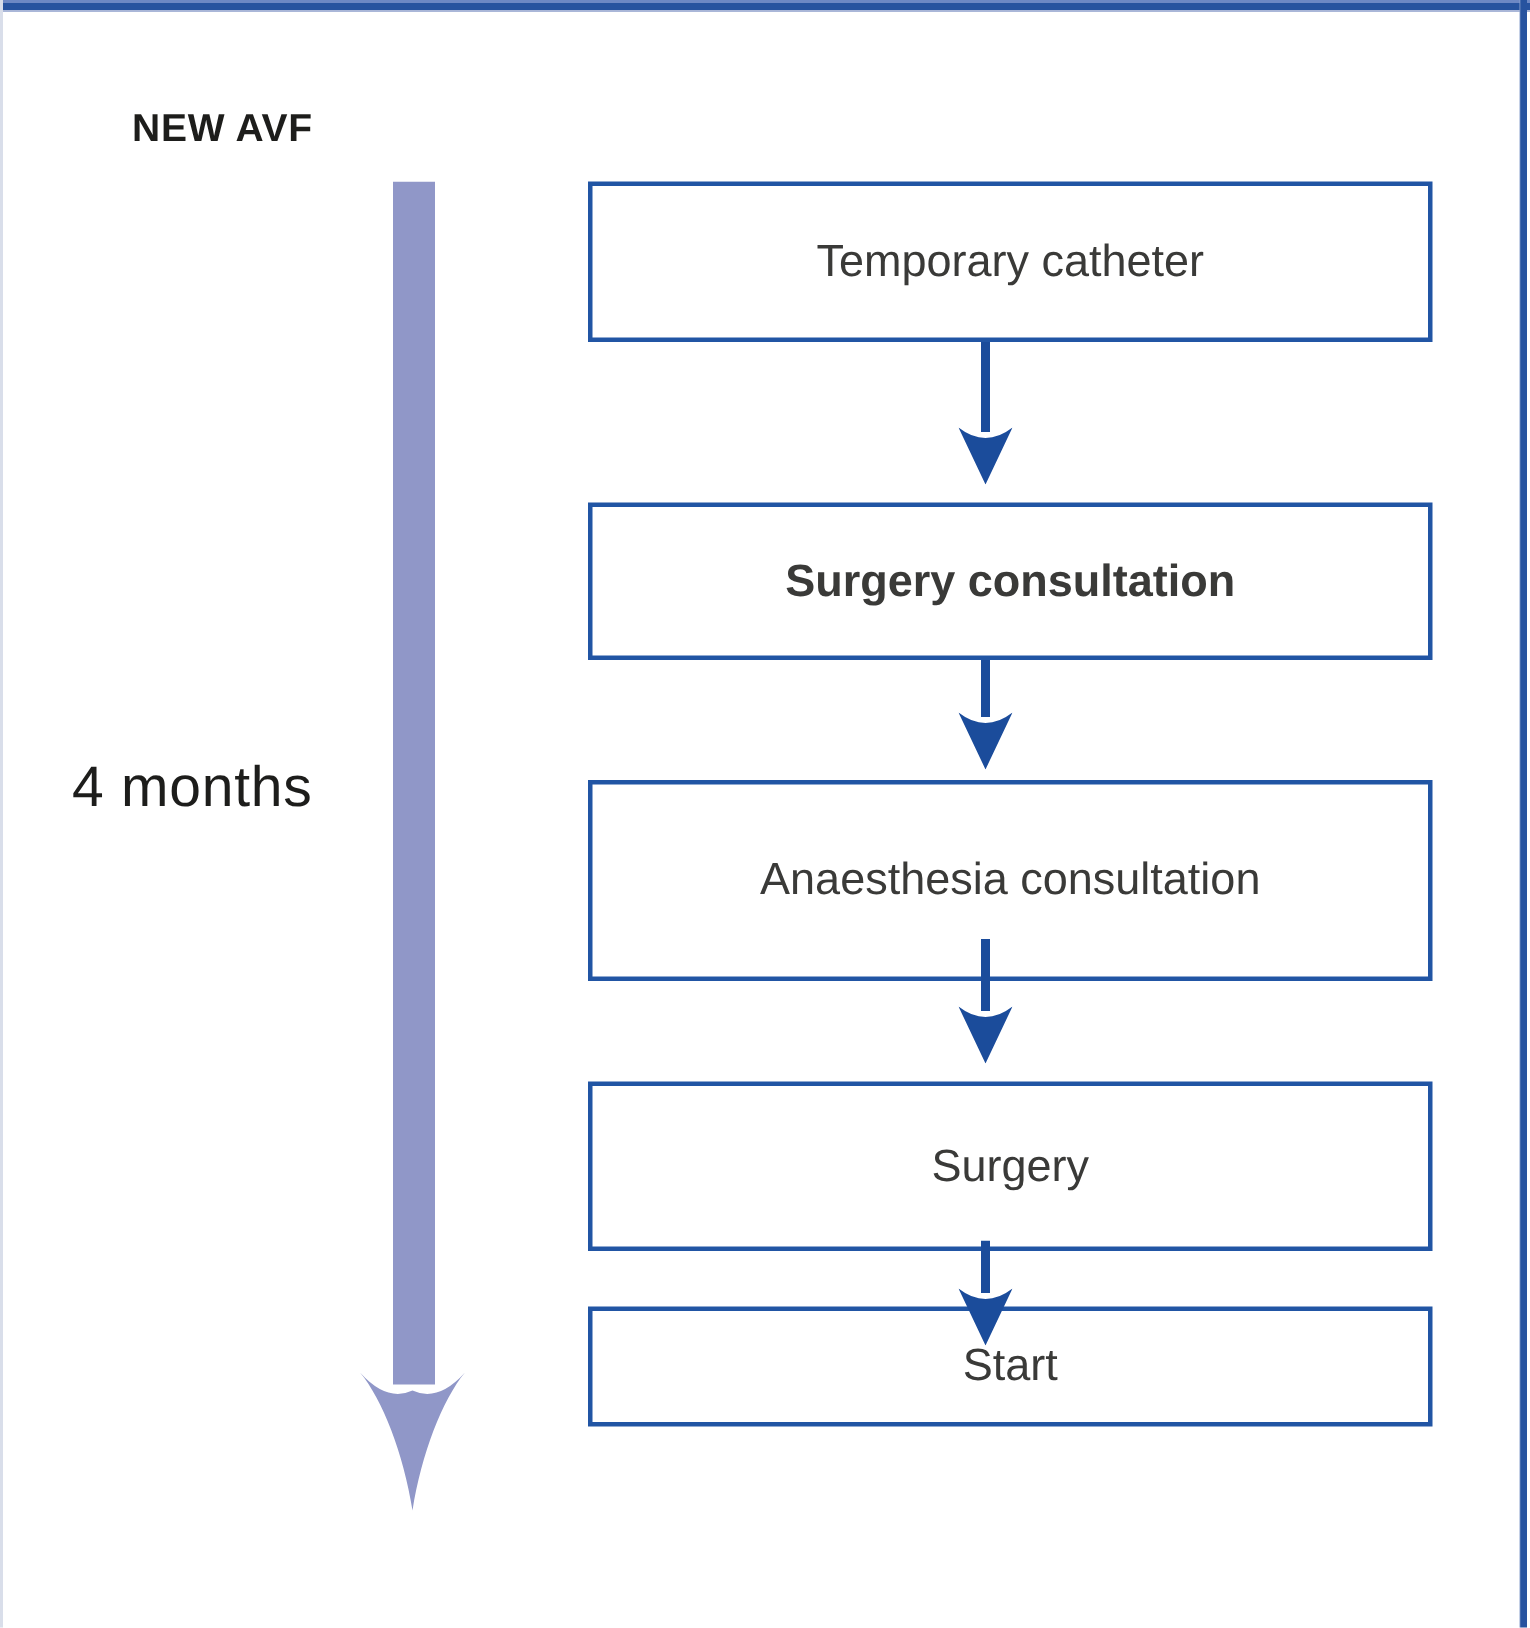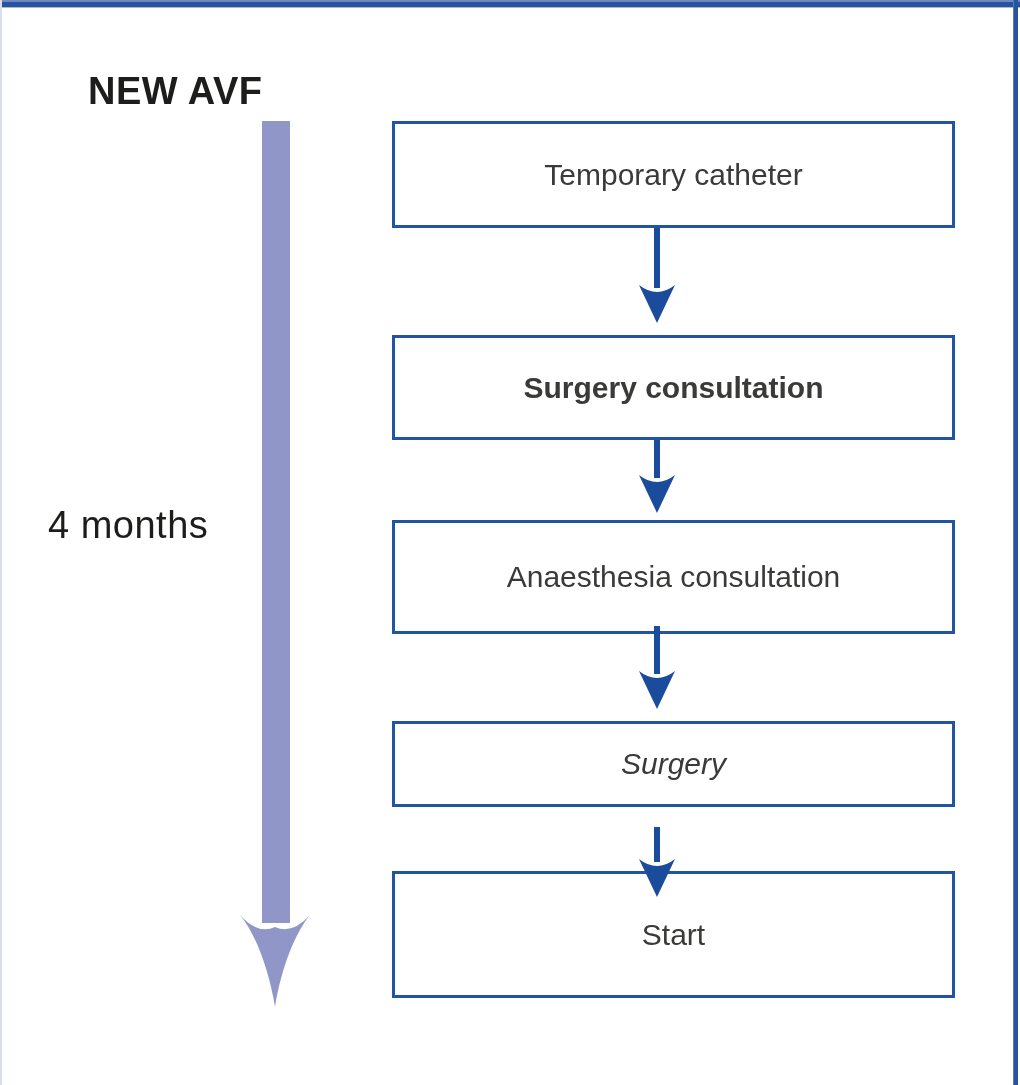--- a/index.html
+++ b/index.html
@@ -35,21 +35,21 @@
     position: absolute;
     top: 0; left: 0;
     width: 2px; height: 100%;
     background: #d9deea;
   }
 
   .figure-title {
     position: absolute;
     left: 88px;
     top: 70px;
-    font-size: 38px;
+    font-size: 26px;
     font-weight: bold;
     color: var(--title_text, #1d1d1b);
     letter-spacing: 0.5px;
     white-space: nowrap;
   }
 
   .duration-label {
     position: absolute;
     left: 48px;
     top: 504px;
@@ -78,23 +78,23 @@
     background: #ffffff;
     display: flex;
     align-items: center;
     justify-content: center;
     font-size: 30px;
     color: var(--step_text, #3a3a38);
     z-index: 1;
   }
   #box-0 { top: 121px; height: 107px; }
   #box-1 { top: 335px; height: 105px; font-weight: bold; }
-  #box-2 { top: 520px; height: 114px; }
-  #box-3 { top: 721px; height: 86px; font-style: italic; }
-  #box-4 { top: 871px; height: 127px; }
+  #box-2 { top: 520px; height: 134px; }
+  #box-3 { top: 721px; height: 113px; }
+  #box-4 { top: 871px; height: 80px; }
 
   .connector {
     position: absolute;
     left: 639px;
     width: 36px;
     z-index: 3;
   }
   .connector .fill { fill: var(--connector_arrow, #1b4c9b); }
   #conn-0 { top: 228px; height: 95px; }
   #conn-1 { top: 440px; height: 73px; }

